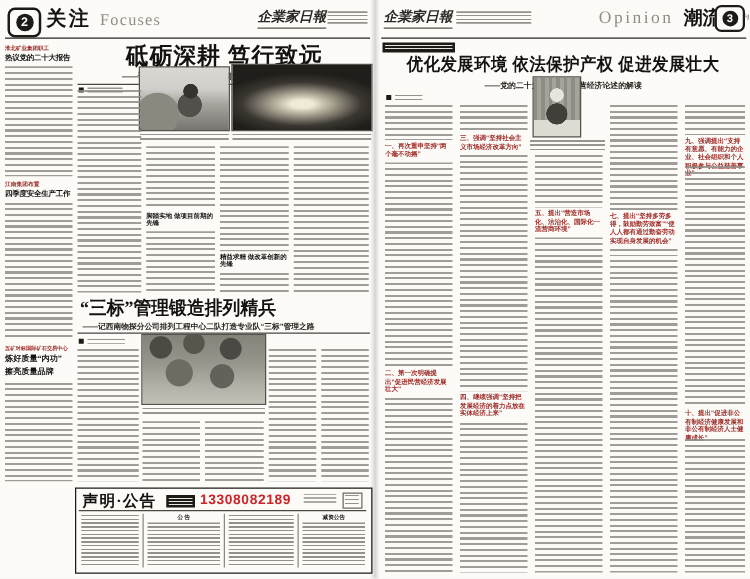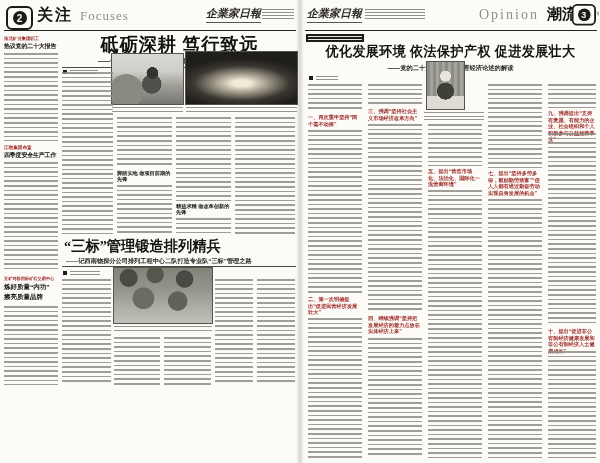--- a/index.html
+++ b/index.html
@@ -119,20 +119,42 @@
 
     <div class="photo" id="photo-crew" style="left:114px;top:268px;width:98px;height:55px;"></div>
     <div class="cap" style="left:114px;top:326px;width:98px;height:7px;"></div>
 
     <div class="greek" style="left:62px;top:279px;width:49px;height:106px;"></div>
     <div class="greek" style="left:215px;top:279px;width:38px;height:106px;"></div>
     <div class="greek" style="left:257px;top:279px;width:38px;height:106px;"></div>
     <div class="greek" style="left:114px;top:337px;width:46px;height:48px;"></div>
     <div class="greek" style="left:164px;top:337px;width:47px;height:48px;"></div>
 
+    <div class="adbox" style="left:60px;top:390px;width:236px;height:67px;">
+      <div class="abs serif" style="left:5px;top:2px;font-size:12.5px;font-weight:900;color:#14120f;letter-spacing:1px;">声明·公告</div>
+      <div class="tag-black" style="left:72px;top:5px;width:23px;height:10px;">
+        <div class="greek-w" style="left:2px;top:2px;width:19px;height:6px;"></div>
+      </div>
+      <div class="abs" style="left:99px;top:2.5px;font-size:11px;font-weight:900;color:#c9252b;letter-spacing:0.5px;">13308082189</div>
+      <div class="greek-xs" style="left:182px;top:4px;width:26px;height:8px;opacity:.7;"></div>
+      <div class="minibox" style="left:213px;top:3px;width:14px;height:11px;">
+        <div class="greek-xs" style="left:1px;top:1px;width:11px;height:8px;"></div>
+      </div>
+      <div class="thinrule" style="left:2px;top:17px;width:230px;"></div>
+
+      <div class="greek-xs" style="left:4px;top:21px;width:46px;height:41px;"></div>
+      <div class="vdiv" style="left:53px;top:20px;height:43px;"></div>
+      <div class="abs serif" style="left:57px;top:20px;width:58px;text-align:center;font-size:4.5px;font-weight:900;color:#14120f;">公 告</div>
+      <div class="greek-xs" style="left:57px;top:27px;width:58px;height:35px;"></div>
+      <div class="vdiv" style="left:118px;top:20px;height:43px;"></div>
+      <div class="greek-xs" style="left:122px;top:21px;width:52px;height:41px;"></div>
+      <div class="vdiv" style="left:177px;top:20px;height:43px;"></div>
+      <div class="abs serif" style="left:181px;top:20px;width:50px;text-align:center;font-size:4.5px;font-weight:900;color:#14120f;">减资公告</div>
+      <div class="greek-xs" style="left:181px;top:27px;width:50px;height:35px;"></div>
+    </div>
   </div>
 
   <div class="page" id="page-right">
 
     <div class="abs serif" style="left:6px;top:6px;font-size:11px;font-style:italic;font-weight:700;color:#2b2925;border-bottom:0.8px solid #55534e;padding-bottom:1px;">企業家日報</div>
     <div class="greek-xs" style="left:64px;top:9px;width:60px;height:10px;"></div>
     <div class="abs serif" style="left:178px;top:7px;font-size:14px;color:#8f8e88;letter-spacing:2px;">Opinion</div>
     <div class="abs serif" style="left:246px;top:5px;font-size:15px;font-weight:900;color:#14120f;">潮流</div>
     <div class="abs" style="left:280px;top:11px;font-size:4.5px;color:#26241f;width:18px;">理论副刊</div>
     <div class="badge" style="left:270px;top:4px;transform:scale(.9);transform-origin:right top;left:auto;right:4px;">

